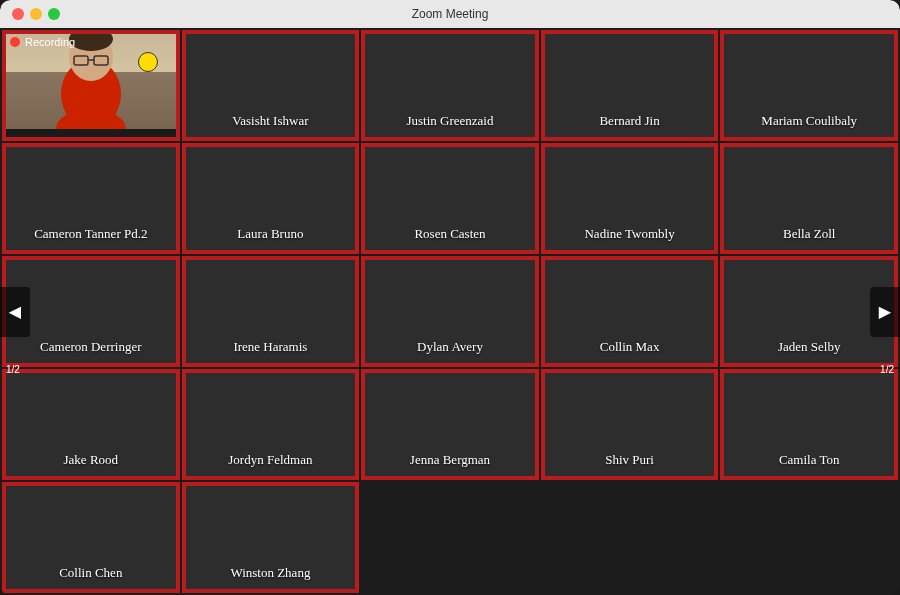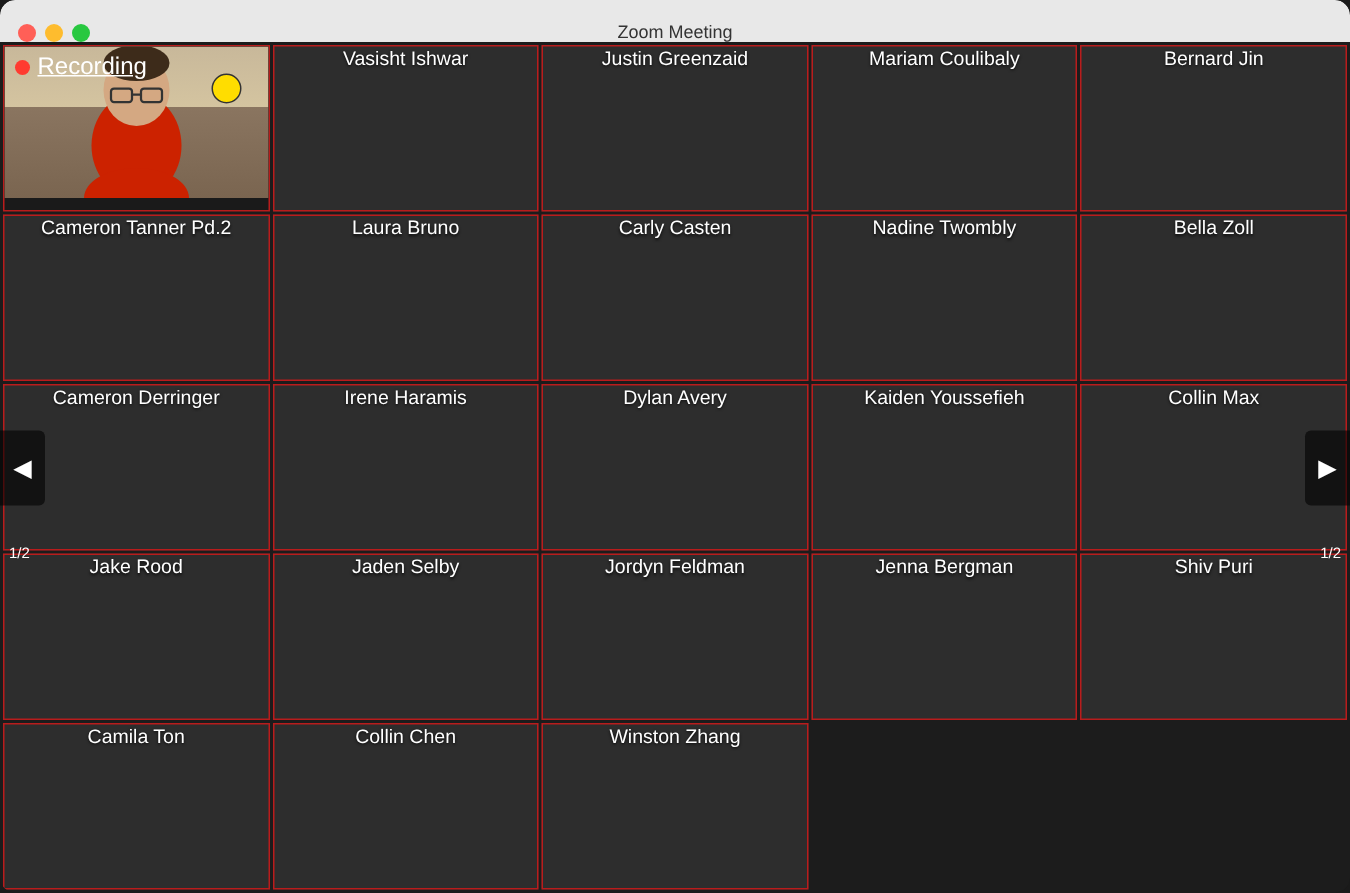--- a/index.html
+++ b/index.html
@@ -11,21 +11,21 @@
       font-family: -apple-system, BlinkMacSystemFont, 'Helvetica Neue', Arial, sans-serif;
       overflow: hidden;
       border-radius: 10px;
     }
 
     
     .title-bar {
       height: 28px;
       background: #e8e8e8;
       display: flex;
-      align-items: flex-end;
+      align-items: center;
       justify-content: center;
       position: relative;
       border-radius: 10px 10px 0 0;
     }
 
     .traffic-lights {
       position: absolute;
       left: 12px;
       display: flex;
       gap: 6px;
@@ -70,44 +70,44 @@
 
     .rec-dot {
       width: 10px;
       height: 10px;
       border-radius: 50%;
       background: #ff3b30;
     }
 
     .rec-text {
       color: white;
-      font-size: 16px;
+      font-size: 11px;
       font-weight: 500;
-      text-decoration: underline;
     }
 
     
     .grid-container {
       display: grid;
       grid-template-columns: repeat(5, 1fr);
       grid-template-rows: repeat(5, 1fr);
       gap: 2px;
       flex: 1;
       padding: 2px;
       position: relative;
     }
 
     .grid-cell {
       background: #2d2d2d;
       display: flex;
-      align-items: flex-start;
+      align-items: flex-end;
       justify-content: center;
       padding-bottom: 8px;
       position: relative;
-      border: 1px solid #b91c1c;
+      border: 4px solid #b91c1c;
+      font-family: Liberation Serif, serif;
     }
 
     .grid-cell .name-label {
       color: white;
       font-size: 13px;
       font-weight: 400;
       text-align: center;
       text-shadow: 0 1px 2px rgba(0,0,0,0.8);
     }
 
@@ -218,63 +218,60 @@
       </div>
     </div>
 
     <div class="grid-cell">
       <span class="name-label">Vasisht Ishwar</span>
     </div>
     <div class="grid-cell">
       <span class="name-label">Justin Greenzaid</span>
     </div>
     <div class="grid-cell">
+      <span class="name-label">Bernard Jin</span>
+    </div>
+    <div class="grid-cell">
       <span class="name-label">Mariam Coulibaly</span>
     </div>
-    <div class="grid-cell">
-      <span class="name-label">Bernard Jin</span>
-    </div>
 
     <div class="grid-cell">
       <span class="name-label">Cameron Tanner Pd.2</span>
     </div>
     <div class="grid-cell">
       <span class="name-label">Laura Bruno</span>
     </div>
     <div class="grid-cell">
-      <span class="name-label">Carly Casten</span>
+      <span class="name-label">Rosen Casten</span>
     </div>
     <div class="grid-cell">
       <span class="name-label">Nadine Twombly</span>
     </div>
 
     <div class="grid-cell">
       <span class="name-label">Bella Zoll</span>
     </div>
     <div class="grid-cell">
       <span class="name-label">Cameron Derringer</span>
     </div>
     <div class="grid-cell">
       <span class="name-label">Irene Haramis</span>
     </div>
     <div class="grid-cell">
       <span class="name-label">Dylan Avery</span>
     </div>
-    <div class="grid-cell">
-      <span class="name-label">Kaiden Youssefieh</span>
-    </div>
 
     <div class="grid-cell">
       <span class="name-label">Collin Max</span>
     </div>
     <div class="grid-cell">
+      <span class="name-label">Jaden Selby</span>
+    </div>
+    <div class="grid-cell">
       <span class="name-label">Jake Rood</span>
-    </div>
-    <div class="grid-cell">
-      <span class="name-label">Jaden Selby</span>
     </div>
     <div class="grid-cell">
       <span class="name-label">Jordyn Feldman</span>
     </div>
 
     <div class="grid-cell">
       <span class="name-label">Jenna Bergman</span>
     </div>
     <div class="grid-cell">
       <span class="name-label">Shiv Puri</span>

